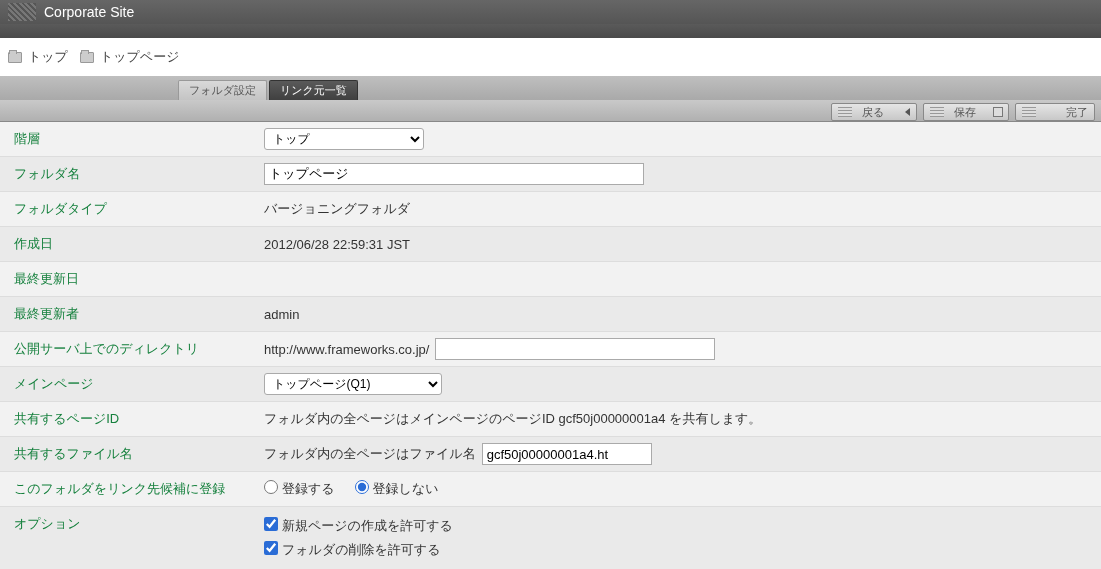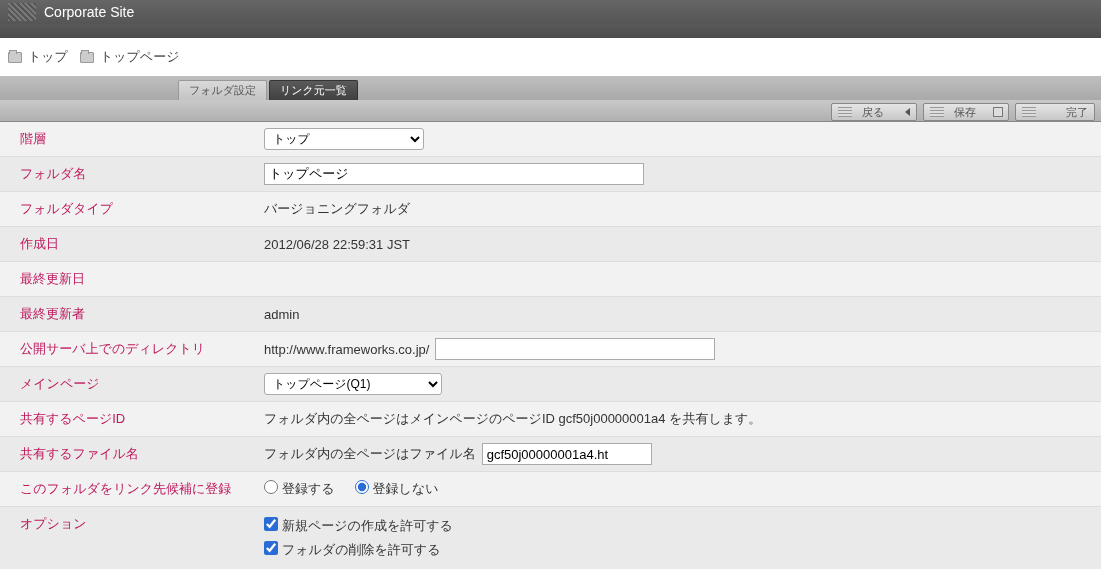--- a/index.html
+++ b/index.html
@@ -15,21 +15,21 @@
 .tab { height: 20px; padding: 0 10px; font-size: 11px; display:flex; align-items:center; cursor:pointer; border-radius: 2px 2px 0 0; }
 .tab.inactive { background: linear-gradient(#d9d9d9,#c4c4c4); color:#555; border:1px solid #999; border-bottom:none; margin-right:2px;}
 .tab.active { background: linear-gradient(#5a5a5a,#404040); color:#fff; border:1px solid #333; border-bottom:none;}
 .toolbar { background: linear-gradient(#c9c9c9,#b0b0b0); height: 22px; display:flex; justify-content:flex-end; align-items:flex-end; padding-right:6px; gap:6px; border-bottom:1px solid #888;}
 .tbtn { background: linear-gradient(#e5e5e5,#c8c8c8); border:1px solid #888; height:18px; min-width:86px; display:flex; align-items:center; color:#555; font-size:11px; padding:0 6px; cursor:pointer; border-radius:2px; position:relative;}
 .tbtn .grip { width:14px; height:10px; background: repeating-linear-gradient(#999,#999 1px,#ddd 1px,#ddd 3px); margin-right:10px;}
 .tbtn .arrow-left { width:0;height:0;border-top:4px solid transparent;border-bottom:4px solid transparent;border-right:5px solid #555; position:absolute; right:6px;}
 .tbtn .disk { width:10px;height:10px;border:1px solid #777;background:#ddd; position:absolute; right:5px;}
 .form-row { display:flex; border-bottom:1px solid #ddd; background:#f2f2f2; }
 .form-row:nth-child(even){ background:#eaeaea; }
-.lbl { width:256px; padding:8px 20px; color:#be185d; font-size:13px; text-align:left; }
+.lbl { width:256px; padding:8px 14px; color:#15803d; font-size:13px; text-align:left; }
 .val { flex:1; padding:6px 8px; display:flex; align-items:center; flex-wrap:wrap; gap:6px; font-size:13px; color:#333;}
 select { font-size:12px; height:22px; border:1px solid #aaa; background:#fff; border-radius:3px; padding:0 4px;}
 input[type=text]{ font-size:13px; height:22px; border:1px solid #aaa; padding:0 4px; background:#fff;}
 .radio-wrap, .check-wrap { display:flex; align-items:flex-start; gap:4px; margin-right:14px;}
 input[type=radio],input[type=checkbox]{ width:14px;height:14px; accent-color:#2a6cd6;}
 .options-col { display:flex; flex-direction:column; gap:6px; padding:4px 0;}
 </style>
 </head>
 <body>
 

